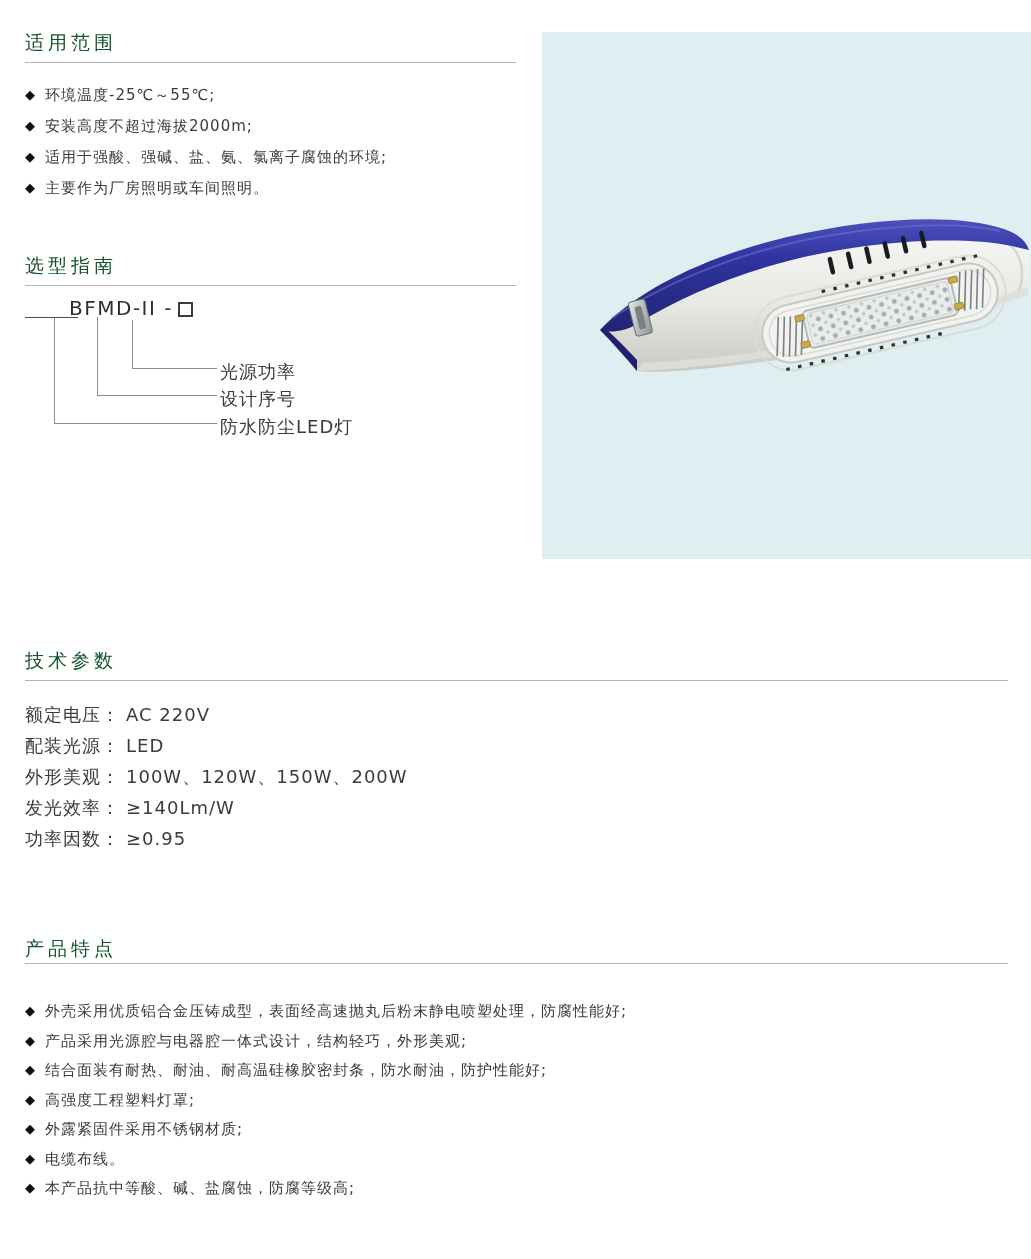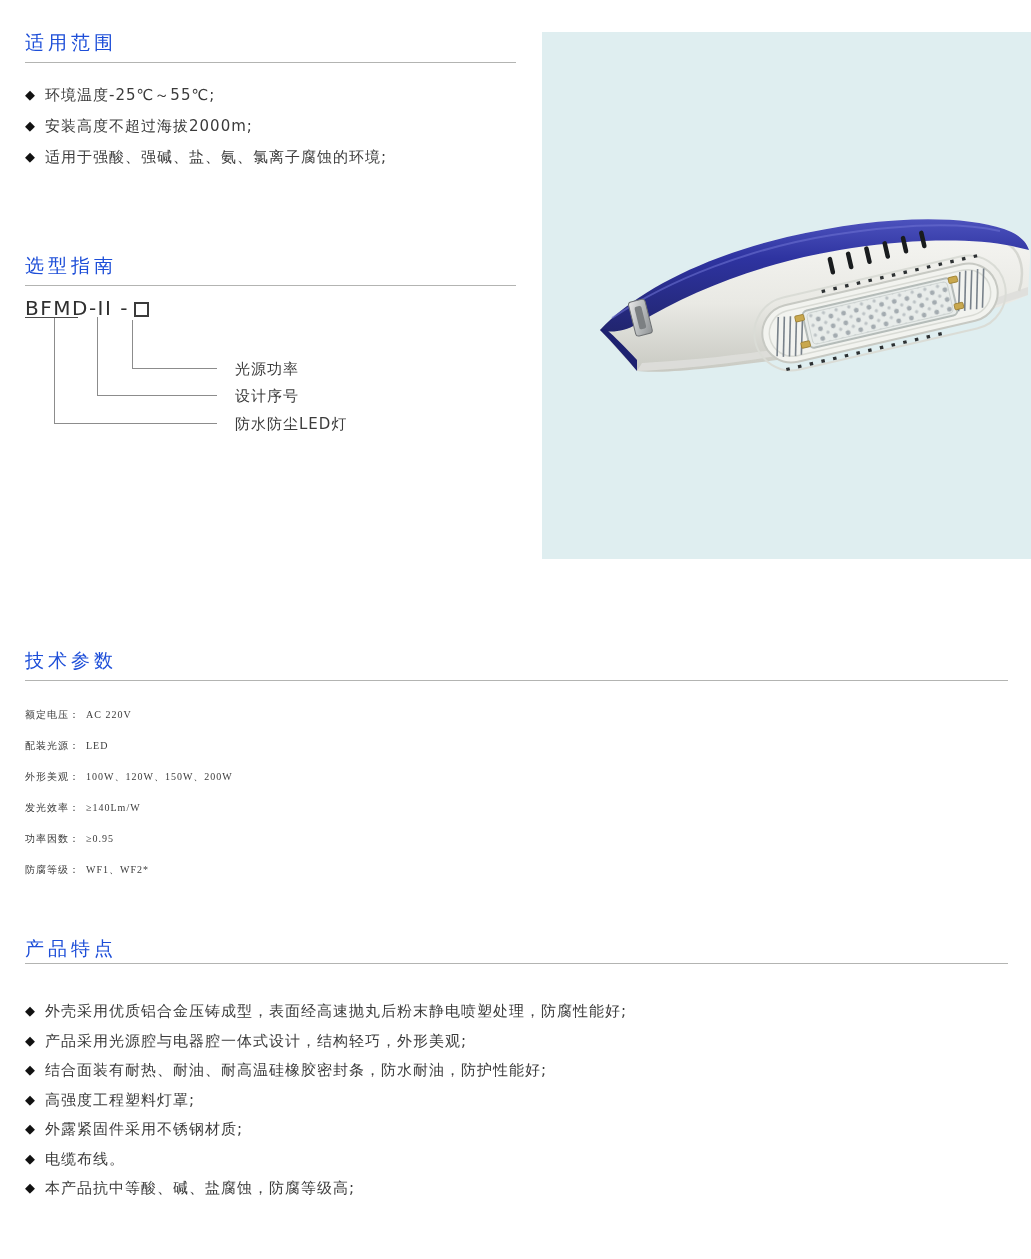--- a/index.html
+++ b/index.html
@@ -8,75 +8,76 @@
     width:1031px; height:1259px;
     font-family:"DejaVu Sans","Liberation Sans",sans-serif;
     color:#3b3b3b; position:relative; overflow:hidden;
   }
   .page { position:absolute; inset:0; }
 
   
   .sec-title {
     position:absolute; left:25px;
     font-size:19px; font-weight:500; letter-spacing:4px;
-    color:#1d4ed8; line-height:24px; white-space:nowrap;
+    color:#14532d; line-height:24px; white-space:nowrap;
   }
   .rule { position:absolute; left:25px; height:1px; background:#b3b4b2; }
   .rule.short { width:491px; }
   .rule.full  { width:983px; }
 
   
   .blist { position:absolute; left:25px; list-style:none; }
   .blist li {
     font-size:15px; line-height:30px; letter-spacing:1px;
     white-space:nowrap; color:#3b3b3b;
   }
   .blist .bullet { color:#111; font-size:13px; margin-right:9px; position:relative; top:-1px; }
   .features .blist li { line-height:29.5px; }
 
   
   .model-line { position:absolute; left:25px; top:296px; display:flex; align-items:center; }
-  .model-text { font-size:20px; font-weight:500; letter-spacing:1.5px; color:#2f2f2f; white-space:nowrap; }
+  .model-text { font-size:20px; font-weight:500; letter-spacing:1.5px; color:#2f2f2f; white-space:nowrap;margin-left:44px; }
   .model-box { display:inline-block; width:15px; height:15px; border:2px solid #3b3b3b; margin-left:5px; position:relative; top:1px; }
   .dline { position:absolute; background:#8c8c8c; }
   .dline.v { width:1px; }
   .dline.h { height:1px; }
   .model-underline { position:absolute; left:25px; top:317px; width:53px; height:1px; background:#4a4a4a; }
-  .callout { position:absolute; left:235px; font-size:15px; letter-spacing:1px; color:#3b3b3b; white-space:nowrap; }
+  .callout { position:absolute; left:220px; font-size:18px; letter-spacing:1px; color:#3b3b3b; white-space:nowrap; }
 
   
   .notes { position:absolute; left:25px; top:485px; font-size:13.5px; color:#474747; letter-spacing:0.5px; }
   .notes .nrow { line-height:26px; white-space:nowrap; }
   .notes .nprefix { margin-right:6px; }
   .notes .indent { padding-left:27px; }
 
   
   .product-panel {
     position:absolute; left:542px; top:32px; width:489px; height:527px;
     background:#dfeef0;
   }
   .product-panel svg { display:block; width:100%; height:100%; }
 
   
   .specs { position:absolute; left:25px; top:699px; }
-  .spec-row { height:31px; line-height:31px; font-size:10px; letter-spacing:1px; white-space:nowrap;font-family:Liberation Serif, serif; }
+  .spec-row { height:31px; line-height:31px; font-size:18px; letter-spacing:1px; white-space:nowrap; }
   .spec-row .lab { color:#3b3b3b; margin-right:6px; }
   .spec-row .val { color:#3b3b3b; }
 </style>
 </head>
 <body>
 
 <div class="page">
 
   <div class="sec-title" style="top:30px;">适用范围</div>
   <div class="rule short" style="top:62px;"></div>
   <ul class="blist" style="top:80px;">
     <li><span class="bullet">◆</span><span>环境温度-25℃～55℃;</span></li>
     <li><span class="bullet">◆</span><span>安装高度不超过海拔2000m;</span></li>
     <li><span class="bullet">◆</span><span>适用于强酸、强碱、盐、氨、氯离子腐蚀的环境;</span></li>
+    <li><span class="bullet">◆</span><span>主要作为厂房照明或车间照明。</span></li>
   </ul>
 
   <div class="sec-title" style="top:253px;">选型指南</div>
   <div class="rule short" style="top:285px;"></div>
 
   <div class="model-line">
     <span class="model-text">BFMD-II -</span>
     <span class="model-box"></span>
   </div>
   <div class="model-underline"></div>
@@ -194,21 +195,20 @@
   </div>
 
   <div class="sec-title" style="top:648px;">技术参数</div>
   <div class="rule full" style="top:680px;"></div>
   <div class="specs">
     <div class="spec-row"><span class="lab">额定电压：</span><span class="val">AC 220V</span></div>
     <div class="spec-row"><span class="lab">配装光源：</span><span class="val">LED</span></div>
     <div class="spec-row"><span class="lab">外形美观：</span><span class="val">100W、120W、150W、200W</span></div>
     <div class="spec-row"><span class="lab">发光效率：</span><span class="val">≥140Lm/W</span></div>
     <div class="spec-row"><span class="lab">功率因数：</span><span class="val">≥0.95</span></div>
-    <div class="spec-row"><span class="lab">防腐等级：</span><span class="val">WF1、WF2*</span></div>
   </div>
 
   <div class="features">
     <div class="sec-title" style="top:936px;">产品特点</div>
     <div class="rule full" style="top:963px;"></div>
     <ul class="blist" style="top:985px;margin-top:12px;">
       <li><span class="bullet">◆</span><span>外壳采用优质铝合金压铸成型，表面经高速抛丸后粉末静电喷塑处理，防腐性能好;</span></li>
       <li><span class="bullet">◆</span><span>产品采用光源腔与电器腔一体式设计，结构轻巧，外形美观;</span></li>
       <li><span class="bullet">◆</span><span>结合面装有耐热、耐油、耐高温硅橡胶密封条，防水耐油，防护性能好;</span></li>
       <li><span class="bullet">◆</span><span>高强度工程塑料灯罩;</span></li>

